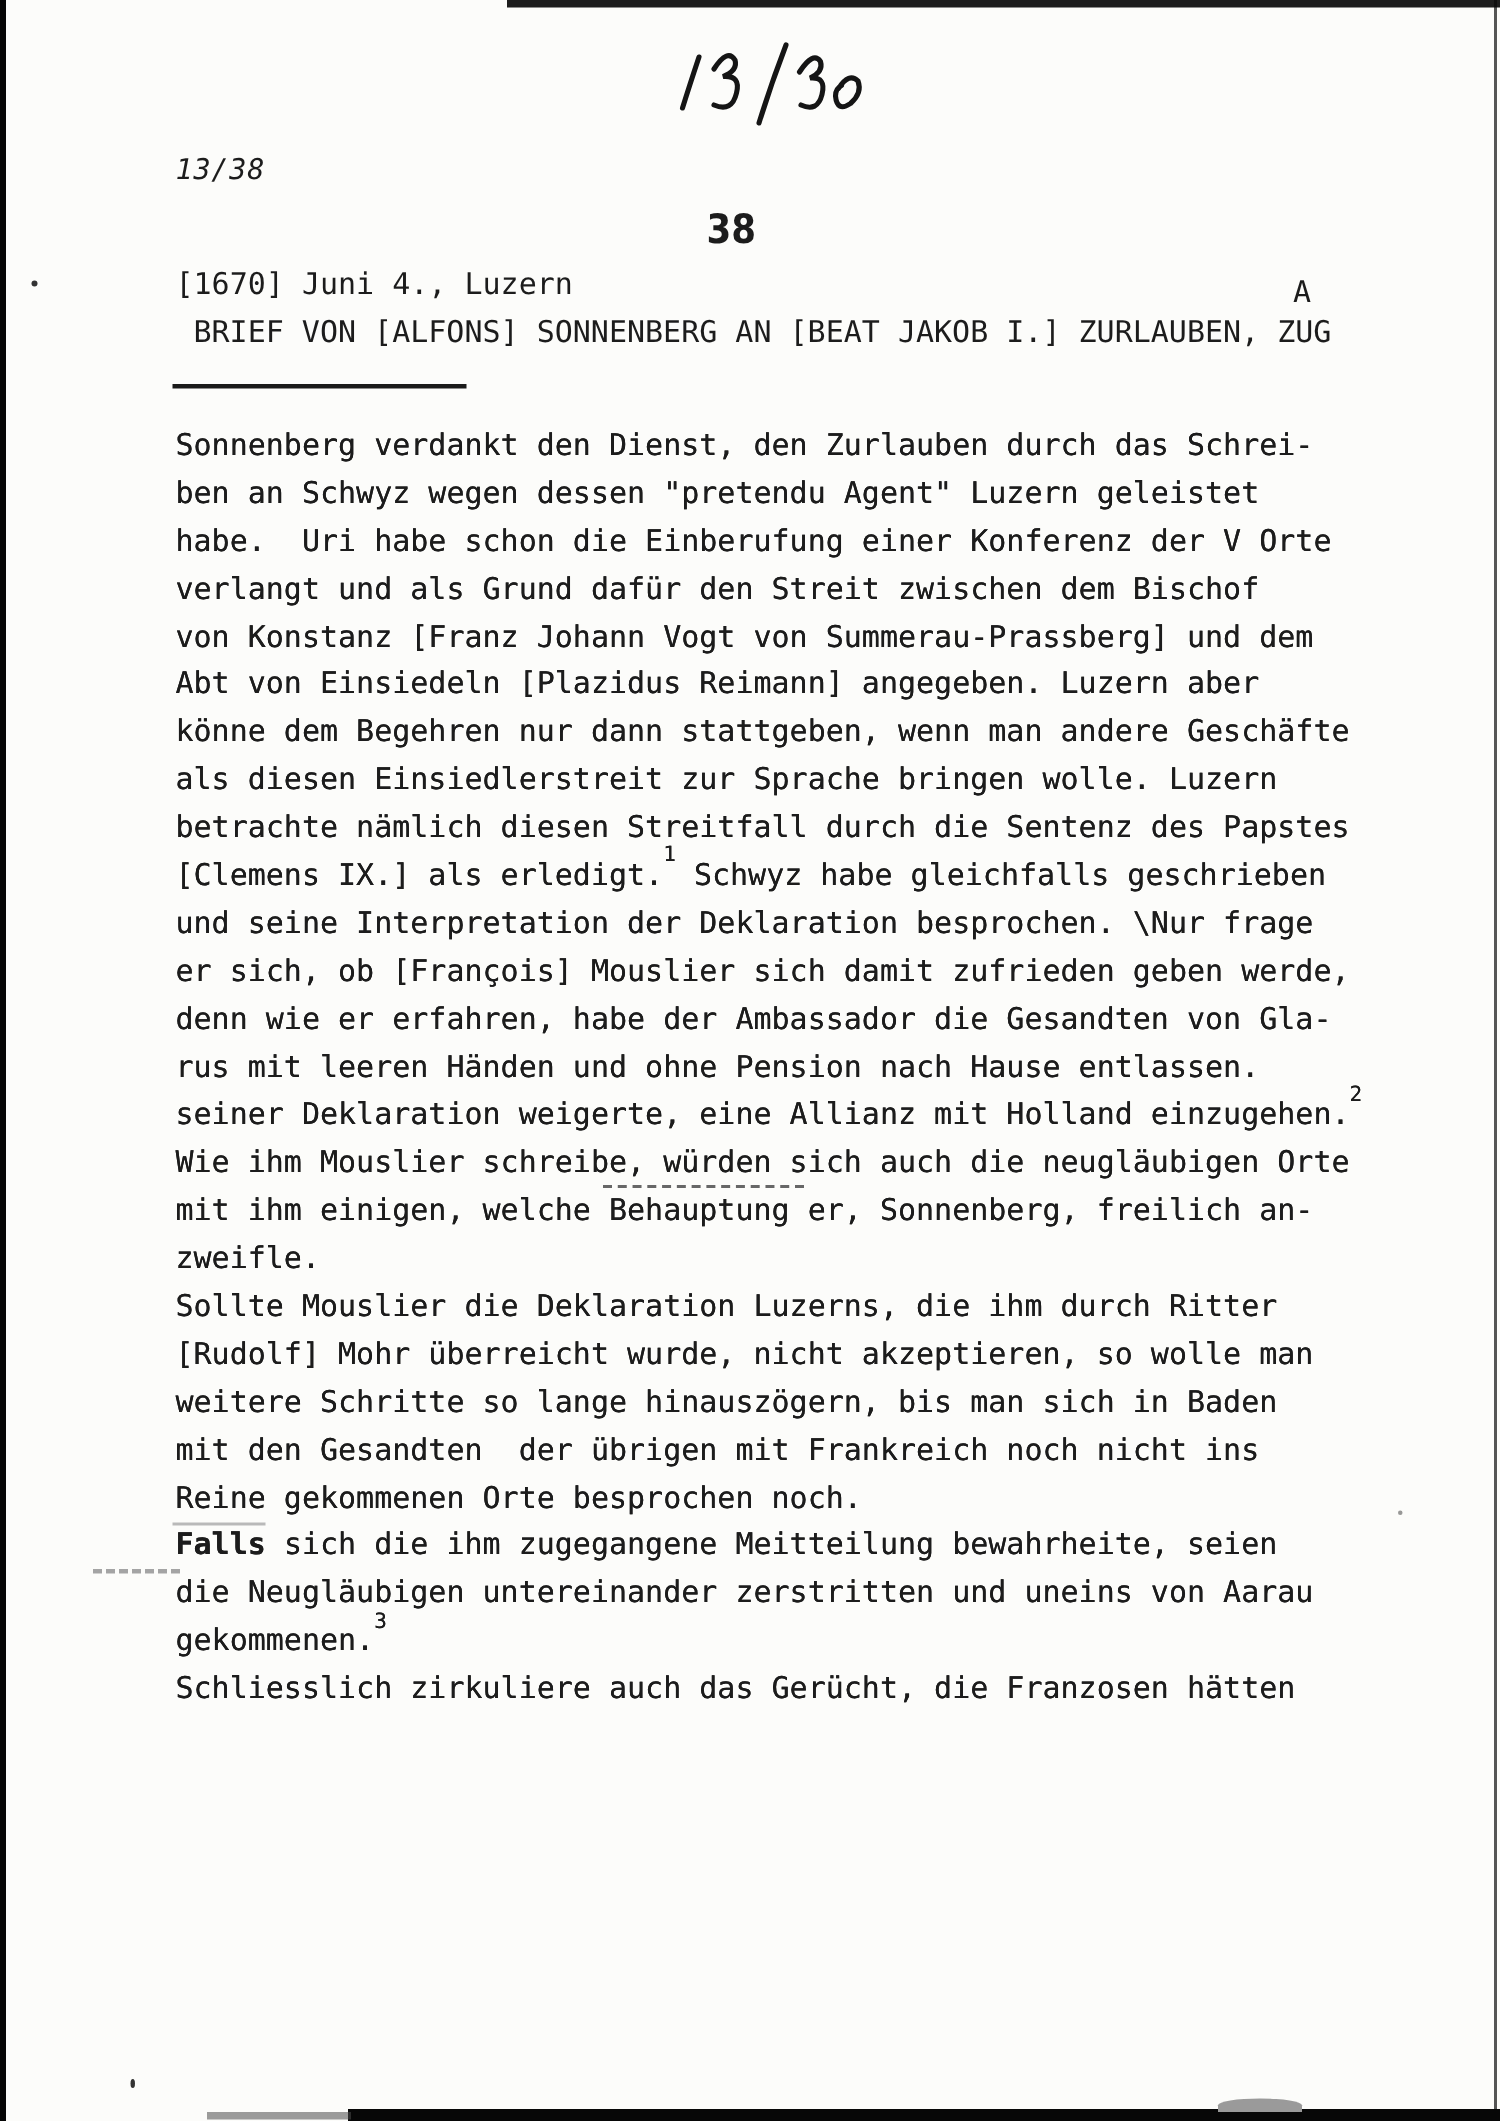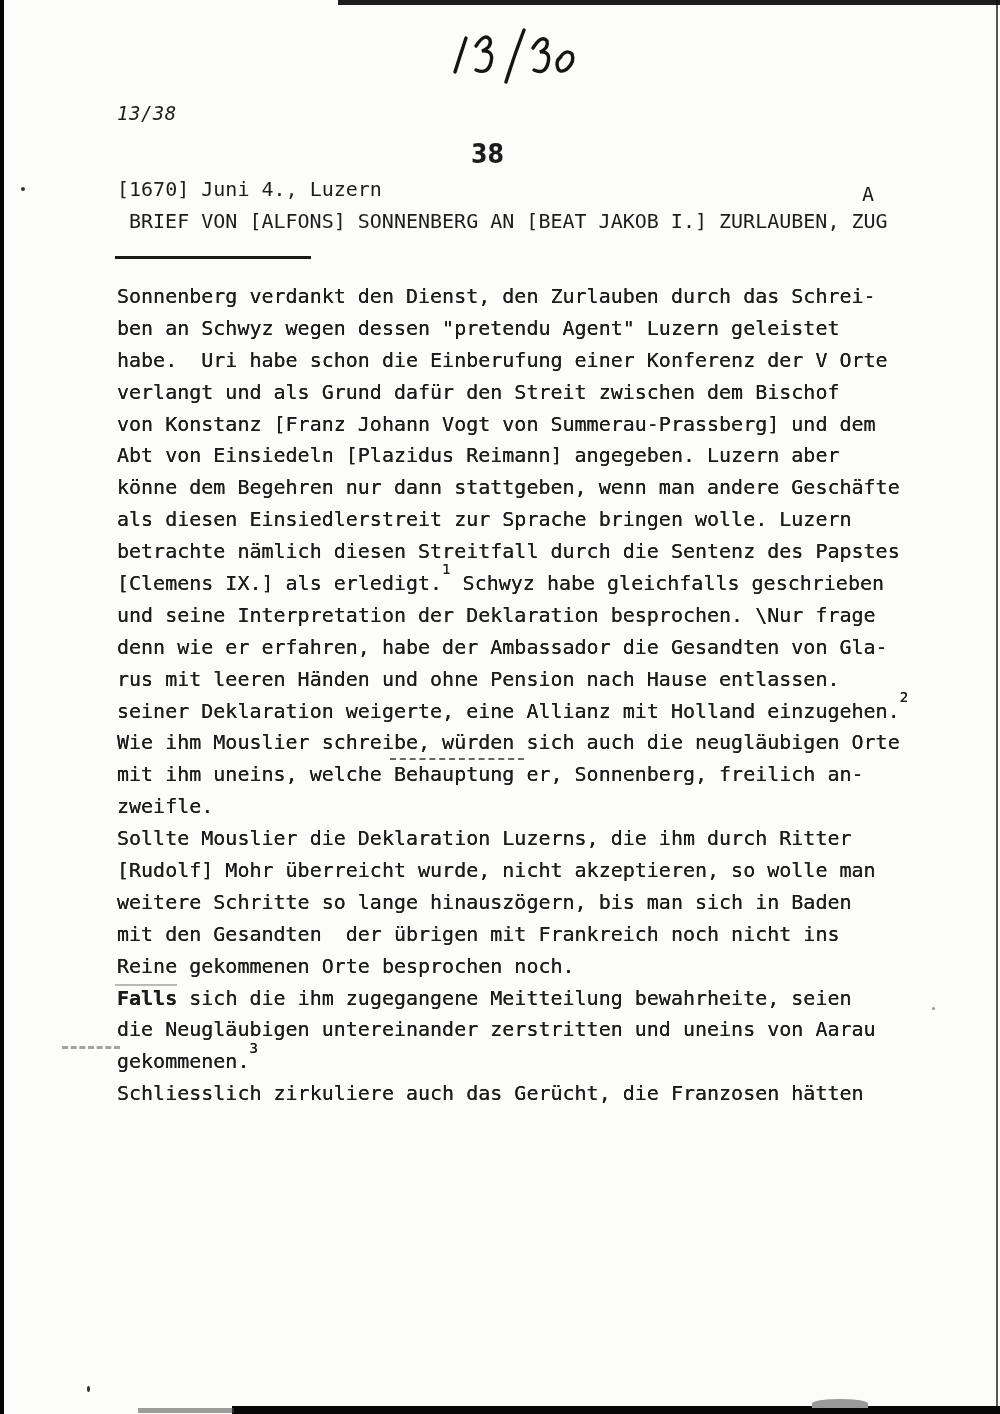--- a/index.html
+++ b/index.html
@@ -87,25 +87,26 @@
   <div class="line">ben an Schwyz wegen dessen "pretendu Agent" Luzern geleistet</div>
   <div class="line">habe.  Uri habe schon die Einberufung einer Konferenz der V Orte</div>
   <div class="line">verlangt und als Grund dafür den Streit zwischen dem Bischof</div>
   <div class="line">von Konstanz [Franz Johann Vogt von Summerau-Prassberg] und dem</div>
   <div class="line">Abt von Einsiedeln [Plazidus Reimann] angegeben. Luzern aber</div>
   <div class="line">könne dem Begehren nur dann stattgeben, wenn man andere Geschäfte</div>
   <div class="line">als diesen Einsiedlerstreit zur Sprache bringen wolle. Luzern</div>
   <div class="line">betrachte nämlich diesen Streitfall durch die Sentenz des Papstes</div>
   <div class="line"><span>[Clemens IX.] als erledigt.</span><sup class="fn">1</sup><span> Schwyz habe gleichfalls geschrieben</span></div>
   <div class="line">und seine Interpretation der Deklaration besprochen. \Nur frage</div>
+  <div class="line">er sich, ob [François] Mouslier sich damit zufrieden geben werde,</div>
   <div class="line">denn wie er erfahren, habe der Ambassador die Gesandten von Gla-</div>
   <div class="line">rus mit leeren Händen und ohne Pension nach Hause entlassen.</div>
   <div class="line"><span>seiner Deklaration weigerte, eine Allianz mit Holland einzugehen.</span><sup class="fn">2</sup></div>
   <div class="line">Wie ihm Mouslier schreibe, würden sich auch die neugläubigen Orte</div>
-  <div class="line"><span>mit ihm uneins, welche </span><span class="ov-dark">Behauptung </span><span>er, Sonnenberg, freilich an-</span></div>
+  <div class="line"><span>mit ihm einigen, welche </span><span class="ov-dark">Behauptung </span><span>er, Sonnenberg, freilich an-</span></div>
   <div class="line">zweifle.</div>
   <div class="line">Sollte Mouslier die Deklaration Luzerns, die ihm durch Ritter</div>
   <div class="line">[Rudolf] Mohr überreicht wurde, nicht akzeptieren, so wolle man</div>
   <div class="line">weitere Schritte so lange hinauszögern, bis man sich in Baden</div>
   <div class="line">mit den Gesandten  der übrigen mit Frankreich noch nicht ins</div>
   <div class="line">Reine gekommenen Orte besprochen noch.</div>
   <div class="line"><span class="ov-faint">Falls</span><span> sich die ihm zugegangene Meitteilung bewahrheite, seien</span></div>
   <div class="line">die Neugläubigen untereinander zerstritten und uneins von Aarau</div>
   <div class="line"><span>gekommenen.</span><sup class="fn">3</sup></div>
   <div class="line">Schliesslich zirkuliere auch das Gerücht, die Franzosen hätten</div>

